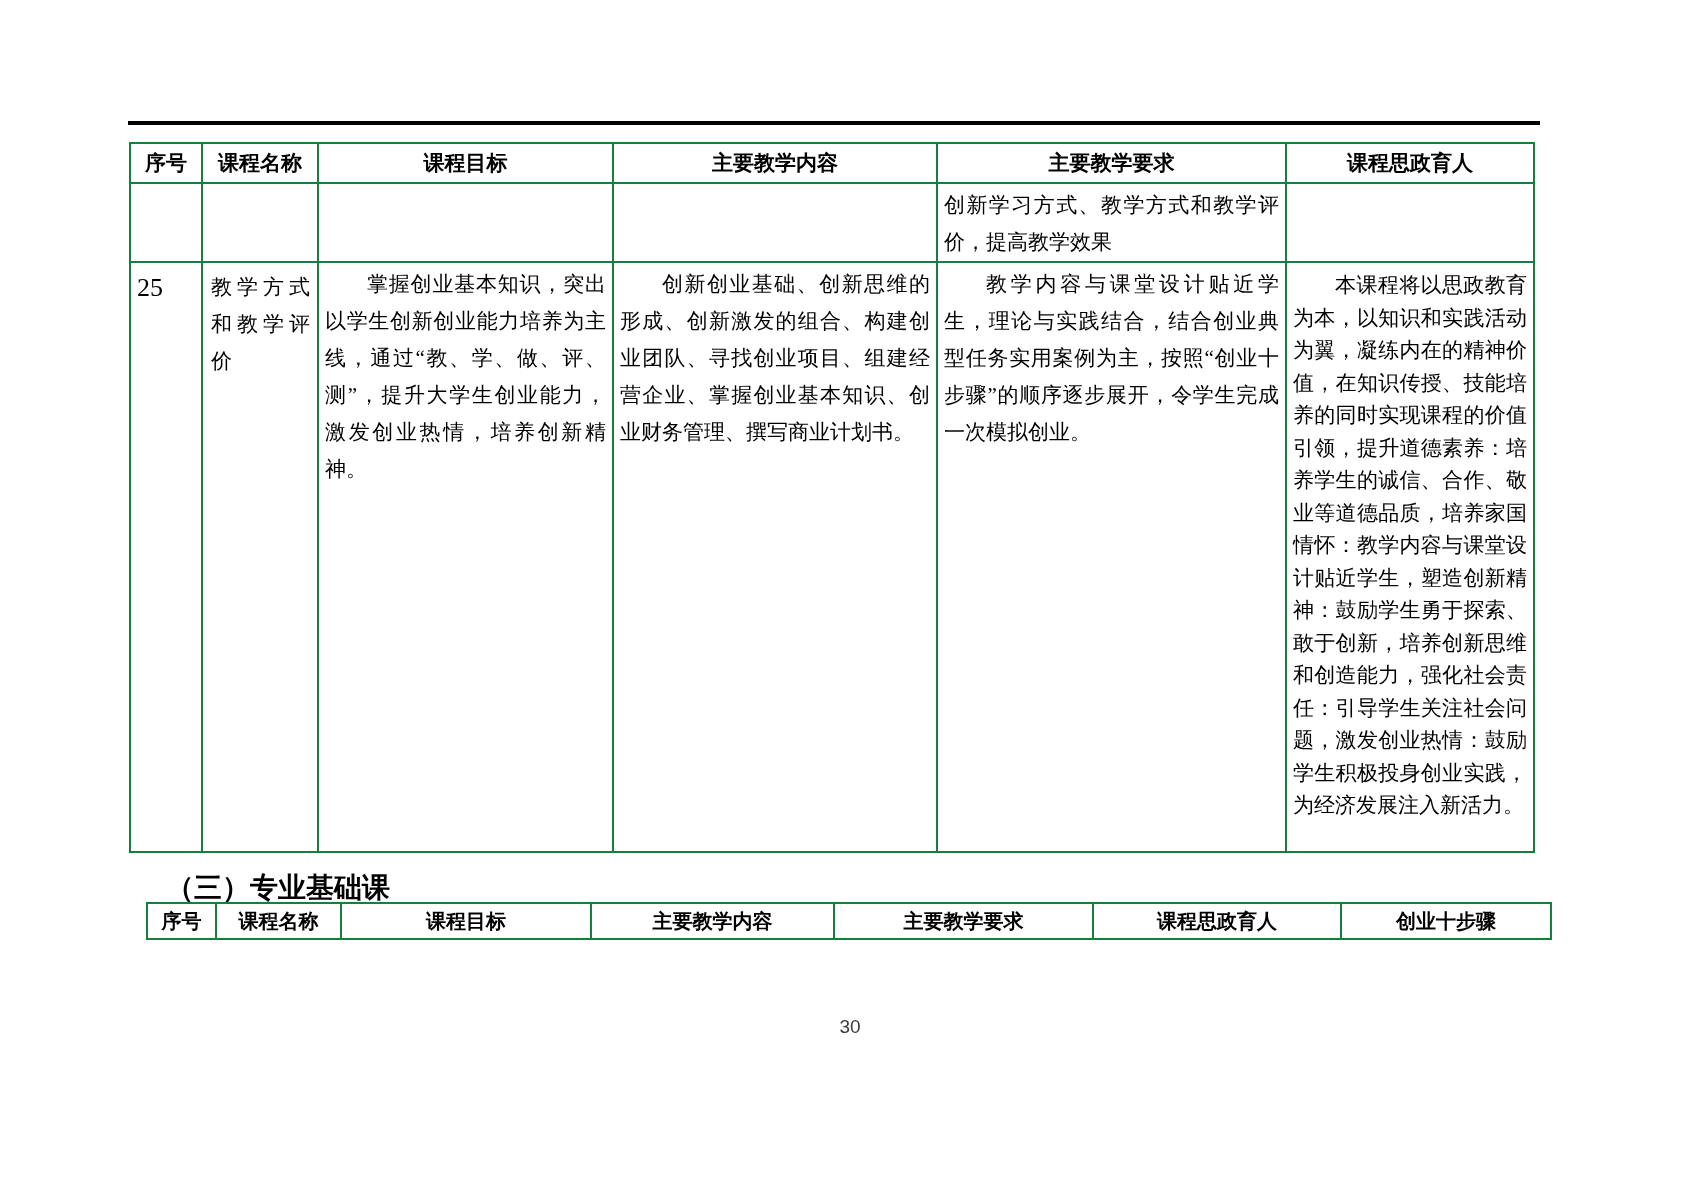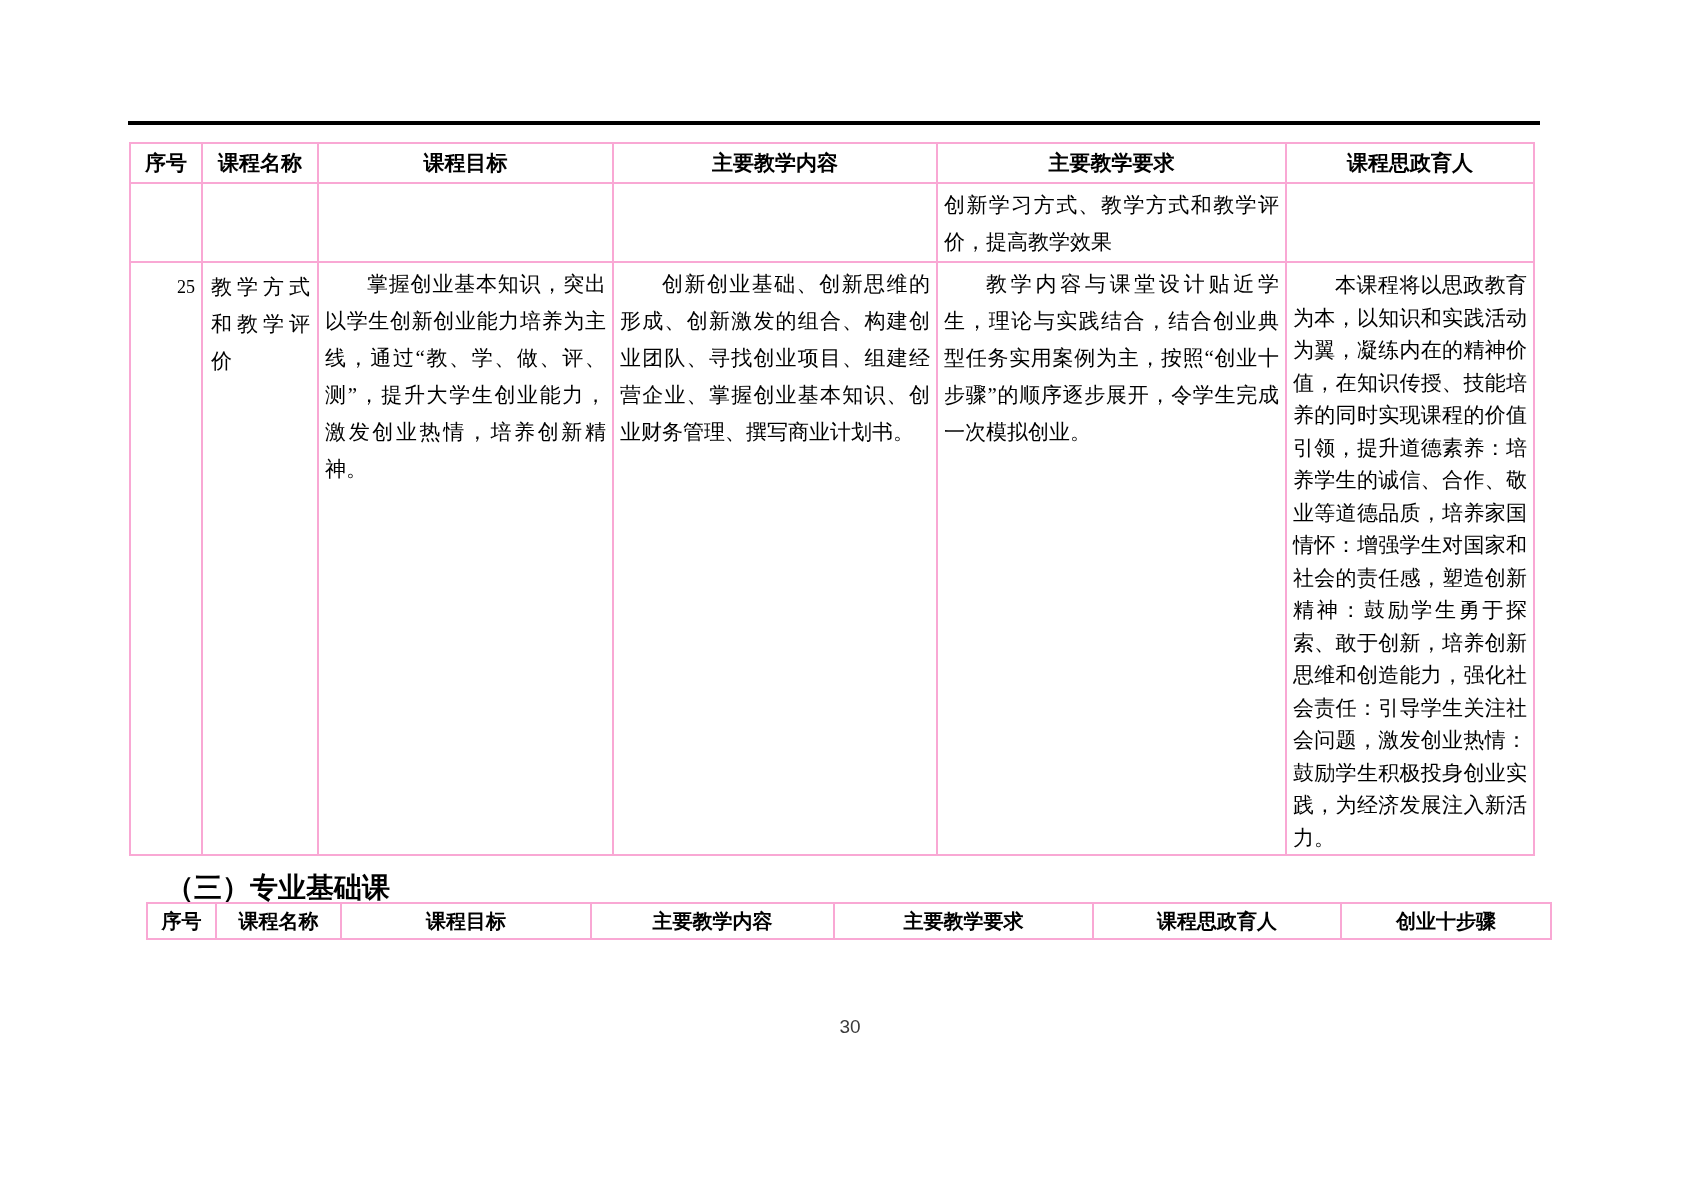--- a/index.html
+++ b/index.html
@@ -18,21 +18,21 @@
     left: 128px; top: 121px;
     width: 1412px; height: 4px;
     background: #000000;
   }
   table.doc-table {
     border-collapse: collapse;
     table-layout: fixed;
     position: absolute;
   }
   table.doc-table td, table.doc-table th {
-    border: 2px solid #f9a8d4;
+    border: 2px solid #15803d;
     vertical-align: top;
     overflow: hidden;
   }
   
   #table1 { left: 129px; top: 142px; width: 1404px; }
   #table1 th {
     font-family: "Liberation Sans", "DejaVu Sans", sans-serif;
     font-weight: bold;
     font-size: 21px;
     text-align: center;
@@ -43,22 +43,22 @@
   #table1 .row-cont td { height: 63px; }
   #table1 .row-main td { height: 590px; }
   #table1 td {
     font-size: 21px;
     line-height: 37px;
     padding: 3px 6px 0 6px;
     text-align: justify;
     border-radius: 23px;
   }
   #table1 td.cell-no {
-    text-align: right;
-    font-size: 18px;
+    text-align: left;
+    font-size: 26px;
     padding-top: 6px;
     margin-top: 24px;
   }
   #table1 td.cell-name { padding: 6px 7px 0 8px; }
   #table1 td.indent-par { text-indent: 2em; }
   #table1 td.cell-cont { text-indent: 0; }
   #table1 td.cell-ideology {
     line-height: 32.5px;
     padding-top: 6px;
   }
@@ -128,21 +128,21 @@
       <td></td>
       <td class="cell-cont">创新学习方式、教学方式和教学评价，提高教学效果</td>
       <td></td>
     </tr>
     <tr class="row-main">
       <td class="cell-no">25</td>
       <td class="cell-name">教学方式和教学评价</td>
       <td class="indent-par">掌握创业基本知识，突出以学生创新创业能力培养为主线，通过“教、学、做、评、测”，提升大学生创业能力，激发创业热情，培养创新精神。</td>
       <td class="indent-par">创新创业基础、创新思维的形成、创新激发的组合、构建创业团队、寻找创业项目、组建经营企业、掌握创业基本知识、创业财务管理、撰写商业计划书。</td>
       <td class="indent-par">教学内容与课堂设计贴近学生，理论与实践结合，结合创业典型任务实用案例为主，按照“创业十步骤”的顺序逐步展开，令学生完成一次模拟创业。</td>
-      <td class="indent-par cell-ideology">本课程将以思政教育为本，以知识和实践活动为翼，凝练内在的精神价值，在知识传授、技能培养的同时实现课程的价值引领，提升道德素养：培养学生的诚信、合作、敬业等道德品质，培养家国情怀：增强学生对国家和社会的责任感，塑造创新精神：鼓励学生勇于探索、敢于创新，培养创新思维和创造能力，强化社会责任：引导学生关注社会问题，激发创业热情：鼓励学生积极投身创业实践，为经济发展注入新活力。</td>
+      <td class="indent-par cell-ideology">本课程将以思政教育为本，以知识和实践活动为翼，凝练内在的精神价值，在知识传授、技能培养的同时实现课程的价值引领，提升道德素养：培养学生的诚信、合作、敬业等道德品质，培养家国情怀：教学内容与课堂设计贴近学生，塑造创新精神：鼓励学生勇于探索、敢于创新，培养创新思维和创造能力，强化社会责任：引导学生关注社会问题，激发创业热情：鼓励学生积极投身创业实践，为经济发展注入新活力。</td>
     </tr>
   </tbody>
     </table>
 
   <div class="section-heading">（三）专业基础课</div>
 
   <table class="doc-table" id="table2">
     <colgroup>
       <col style="width:69px">
       <col style="width:125px">

